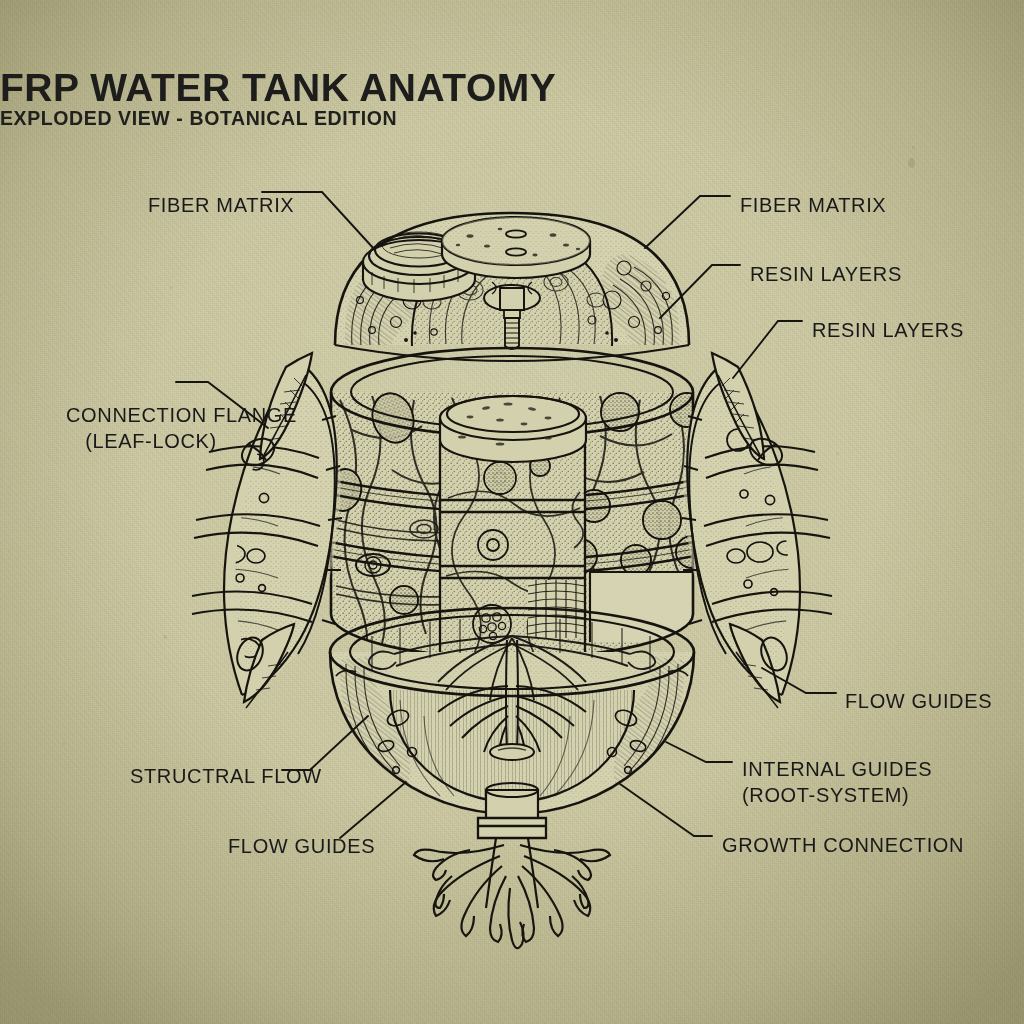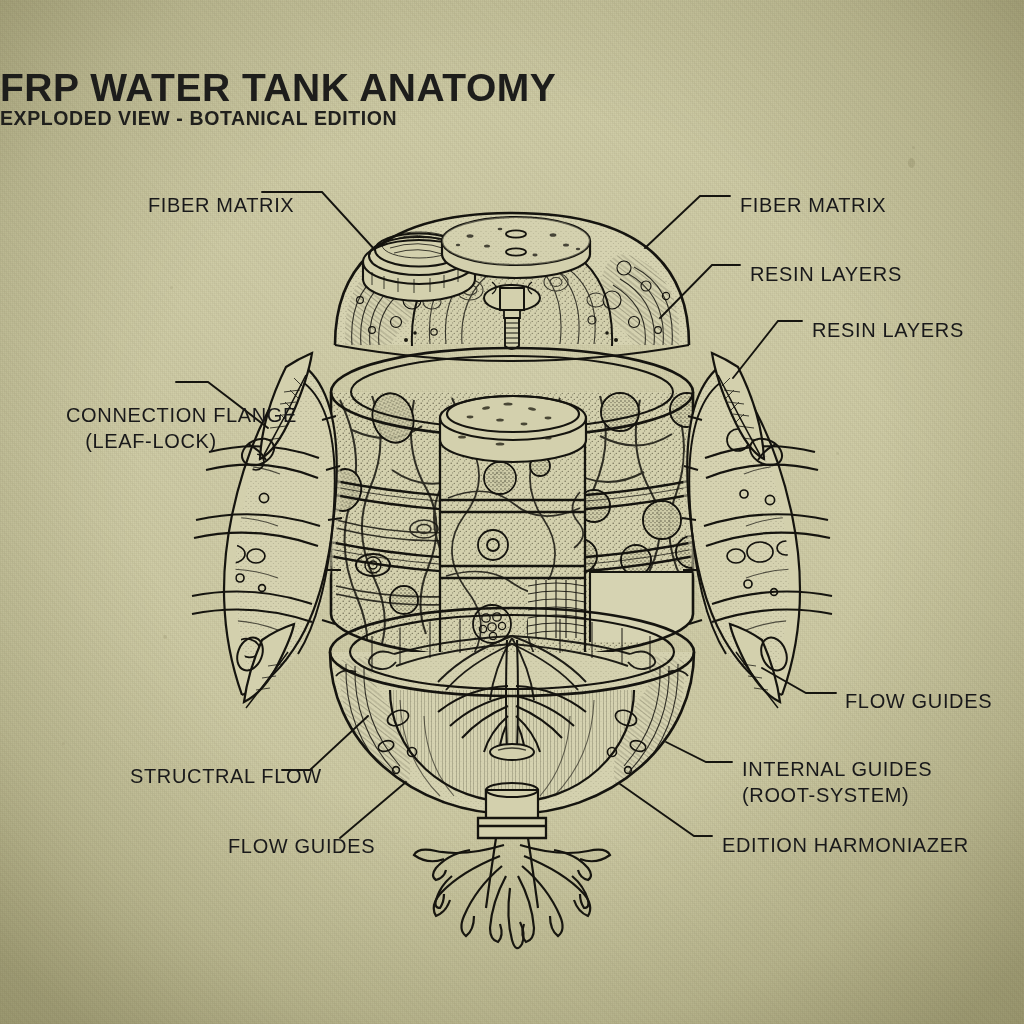--- a/index.html
+++ b/index.html
@@ -650,15 +650,15 @@
 (LEAF-LOCK)</div>
   <div class="lbl l" style="left:130px;top:763px;">STRUCTRAL FLOW</div>
   <div class="lbl l" style="left:228px;top:833px;">FLOW GUIDES</div>
 
   <div class="lbl r" style="left:740px;top:192px;">FIBER MATRIX</div>
   <div class="lbl r" style="left:750px;top:261px;">RESIN LAYERS</div>
   <div class="lbl r" style="left:812px;top:317px;">RESIN LAYERS</div>
   <div class="lbl r" style="left:845px;top:688px;">FLOW GUIDES</div>
   <div class="lbl r" style="left:742px;top:756px;">INTERNAL GUIDES
 (ROOT-SYSTEM)</div>
-  <div class="lbl r" style="left:722px;top:832px;">EDITION HARMONIAZER</div>
+  <div class="lbl r" style="left:722px;top:832px;">GROWTH CONNECTION</div>
 
 </div>
 
 </body></html>

